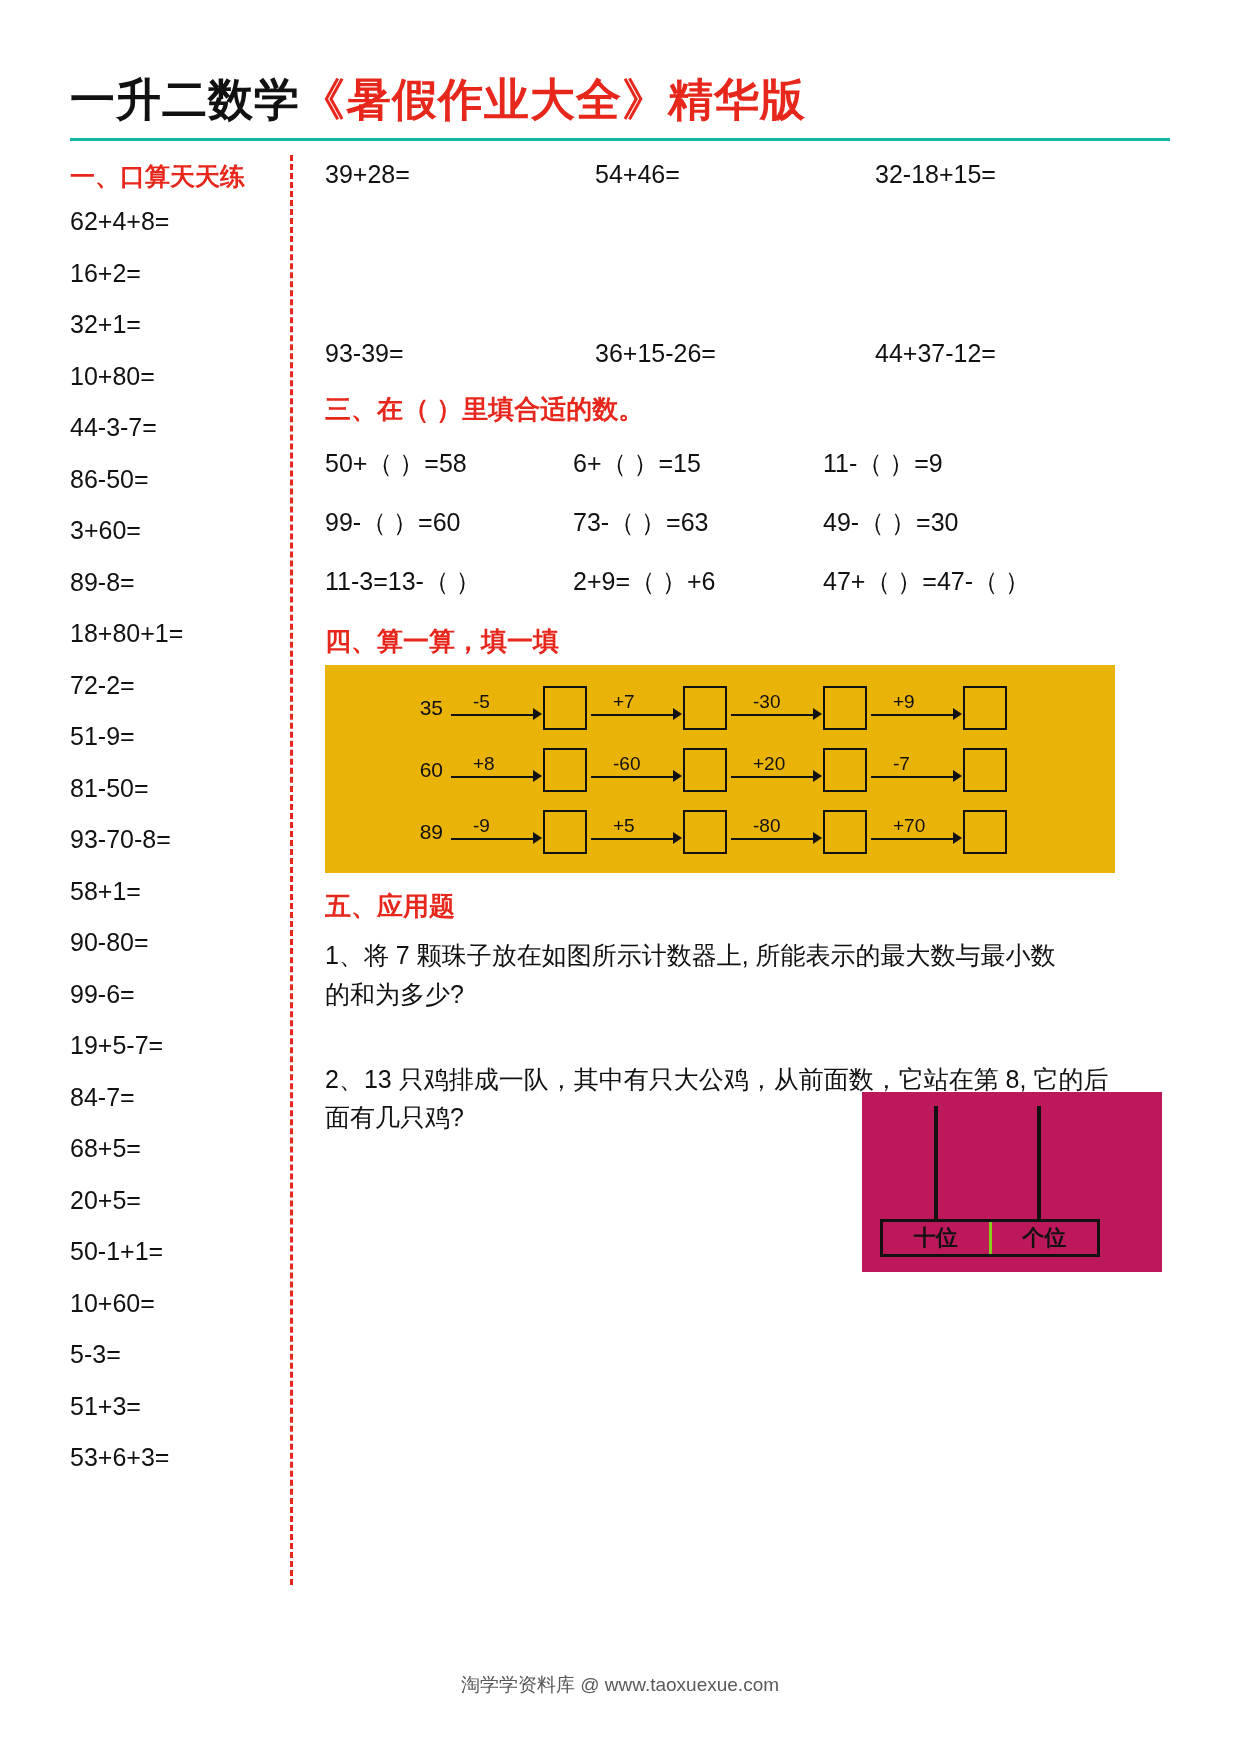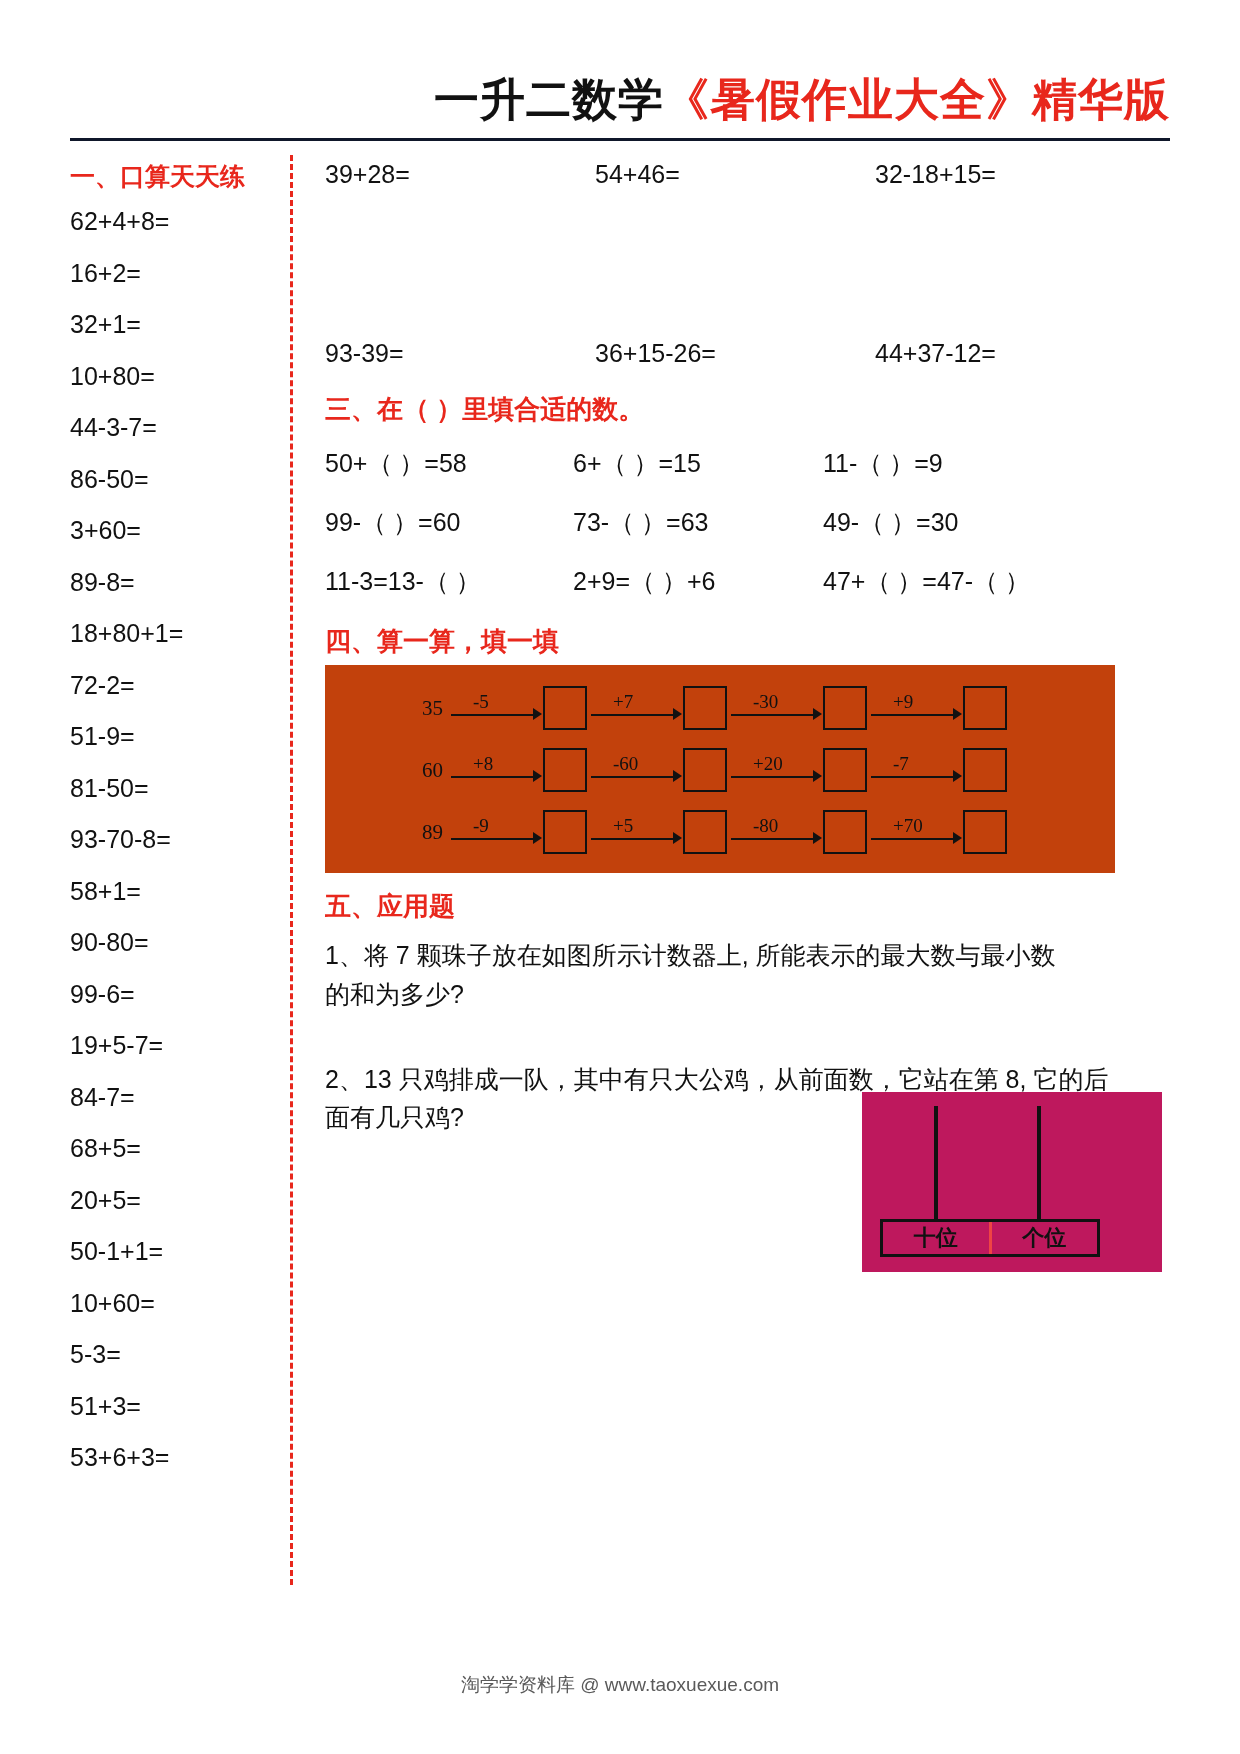--- a/index.html
+++ b/index.html
@@ -20,23 +20,23 @@
     width: 1240px;
     height: 1754px;
     box-sizing: border-box;
   }
   
   .title-wrap {
     position: absolute;
     left: 70px;
     top: 70px;
     width: 1100px;
-    border-bottom: 3px solid #0f172a;
+    border-bottom: 3px solid #14b8a6;
     padding-bottom: 8px;
-    text-align: right;
+    text-align: left;
   }
   .title {
     font-size: 45px;
     font-weight: bold;
     letter-spacing: 1px;
     white-space: nowrap;
   }
   .t-black { color: #111; }
   .t-red { color: #e8271c; }
 
@@ -115,25 +115,24 @@
   .f3 { width: 280px; }
 
   .sec4-head {
     color: #e8271c;
     font-size: 26px;
     font-weight: bold;
     margin-top: 6px;
     margin-bottom: 6px;
   }
   .chain-box {
-    background: #c2410c;
+    background: #eab308;
     width: 790px;
     padding: 12px 0 10px 0;
     margin-left: 0;
-    font-family: Liberation Serif, serif;
   }
   .chain-row {
     display: flex;
     align-items: center;
     height: 62px;
     padding-left: 78px;
   }
   .chain-start {
     font-size: 21px;
     color: #111;
@@ -231,21 +230,21 @@
   .counter-cell {
     flex: 1;
     font-size: 22px;
     font-weight: bold;
     display: flex;
     align-items: center;
     justify-content: center;
     color: #111;
   }
   .counter-cell + .counter-cell {
-    border-left: 3px solid #ef4444;
+    border-left: 3px solid #84cc16;
   }
 
   
   .footer {
     position: absolute;
     left: 0;
     top: 1672px;
     width: 1240px;
     text-align: center;
     font-size: 19px;

